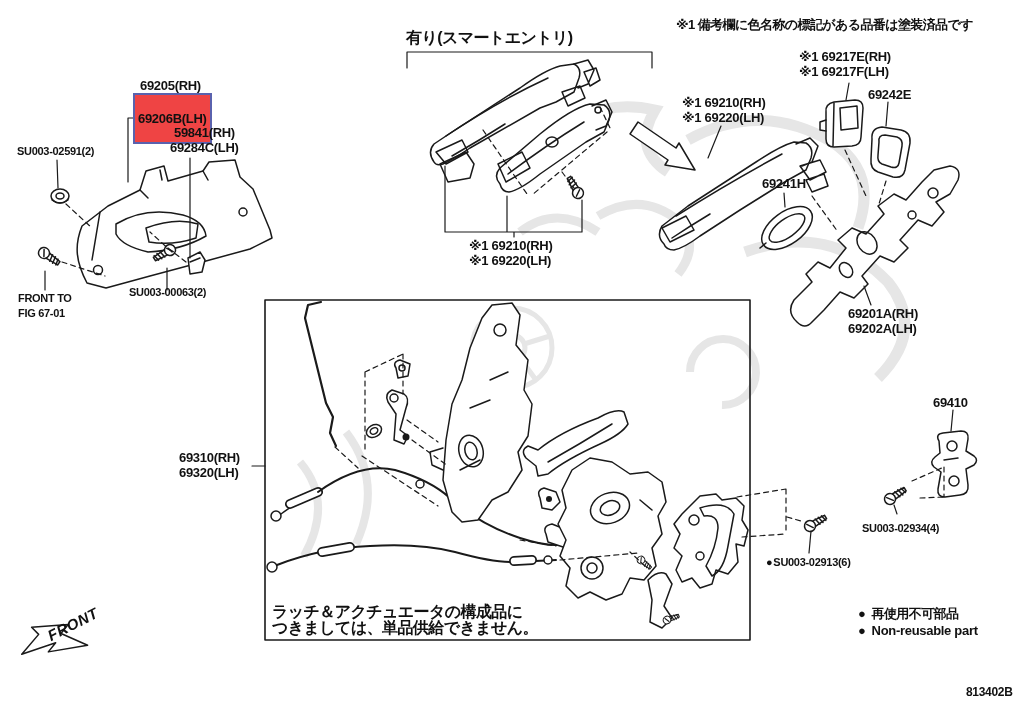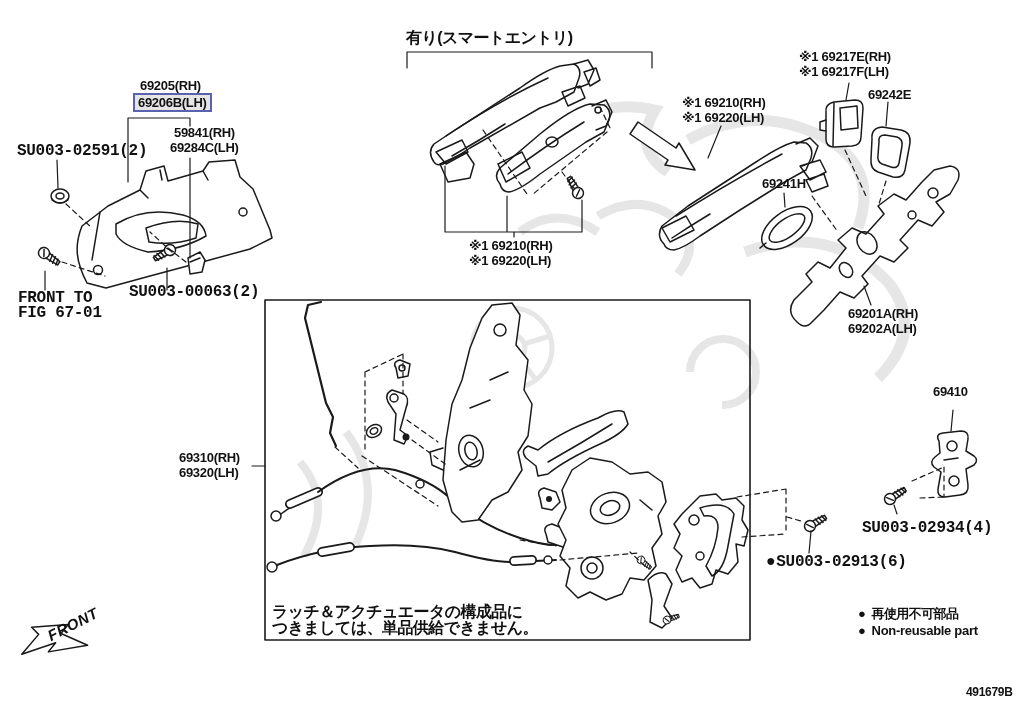--- a/index.html
+++ b/index.html
@@ -1,24 +1,24 @@
 <!DOCTYPE html>
 <html><head>
 <meta charset="utf-8">
 <style>
   html,body{margin:0;padding:0;background:#fff;}
   #stage{position:relative;width:1024px;height:707px;background:#ffffff;overflow:hidden;
          font-family:"Liberation Sans","DejaVu Sans",sans-serif;color:#111;}
   #art{position:absolute;left:0;top:0;}
   .lbl{position:absolute;font-weight:bold;font-size:13px;line-height:15px;
        white-space:nowrap;letter-spacing:-0.3px;color:#111;}
-  .sm{font-size:16px;font-family:Liberation Mono, monospace;}
+  .sm{font-size:11px;}
   .jp{font-size:16px;letter-spacing:-0.6px;}
   .jpnote{font-size:13px;letter-spacing:-0.6px;}
-  .hl{background:#e5e5e5;border:2px solid #5a62ae;padding:0 3px;}
+  .hl{background:#ef4444;border:2px solid #5a62ae;padding:16px 3px;}
   .row{display:flex;align-items:center;gap:6px;}
   .row .bullet{font-size:13px;line-height:13px;}
   .tight{display:flex;align-items:center;gap:1px;}
   .front{transform:rotate(-27deg);transform-origin:left bottom;font-size:15px;
          font-style:italic;letter-spacing:0.5px;}
   .docnum{font-size:12px;}
 </style>
 </head>
 <body>
 
@@ -274,47 +274,48 @@
   <div class="lbl" style="left:170px;top:140px">69284C(LH)</div>
   <div class="lbl sm" style="left:17px;top:144px">SU003-02591(2)</div>
   <div class="lbl sm" style="left:18px;top:291px">FRONT TO</div>
   <div class="lbl sm" style="left:18px;top:306px">FIG 67-01</div>
   <div class="lbl sm" style="left:129px;top:285px">SU003-00063(2)</div>
 
   <div class="lbl jp" style="left:406px;top:30px">有り(スマートエントリ)</div>
   <div class="lbl" style="left:469px;top:238px">※1 69210(RH)</div>
   <div class="lbl" style="left:469px;top:253px">※1 69220(LH)</div>
 
+  <div class="lbl jpnote" style="left:676px;top:17px">※1 備考欄に色名称の標記がある品番は塗装済品です</div>
   <div class="lbl" style="left:799px;top:49px">※1 69217E(RH)</div>
   <div class="lbl" style="left:799px;top:64px">※1 69217F(LH)</div>
   <div class="lbl" style="left:868px;top:87px">69242E</div>
   <div class="lbl" style="left:682px;top:95px">※1 69210(RH)</div>
   <div class="lbl" style="left:682px;top:110px">※1 69220(LH)</div>
   <div class="lbl" style="left:762px;top:176px">69241H</div>
   <div class="lbl" style="left:848px;top:306px">69201A(RH)</div>
   <div class="lbl" style="left:848px;top:321px">69202A(LH)</div>
 
   <div class="lbl" style="left:179px;top:450px">69310(RH)</div>
   <div class="lbl" style="left:179px;top:465px">69320(LH)</div>
 
-  <div class="lbl" style="left:933px;top:384px">69410</div>
+  <div class="lbl" style="left:933px;top:395px">69410</div>
   <div class="lbl sm" style="left:862px;top:521px">SU003-02934(4)</div>
   <div class="lbl sm tight" style="left:766px;top:555px">
     <span class="bullet">●</span>
     <span>SU003-02913(6)</span>
   </div>
 
   <div class="lbl row" style="left:858px;top:606px">
     <span class="bullet">●</span>
     <span class="jpnote">再使用不可部品</span>
   </div>
   <div class="lbl row" style="left:858px;top:623px">
     <span class="bullet">●</span>
     <span>Non-reusable part</span>
   </div>
 
   <div class="lbl jp" style="left:272px;top:604px">ラッチ＆アクチュエータの構成品に</div>
   <div class="lbl jp" style="left:272px;top:620px">つきましては、単品供給できません。</div>
 
   <div class="lbl front" style="left:52px;top:628px">FRONT</div>
 
-  <div class="lbl docnum" style="left:966px;top:685px">491679B</div>
+  <div class="lbl docnum" style="left:966px;top:685px">813402B</div>
 </div>
 
 </body></html>

